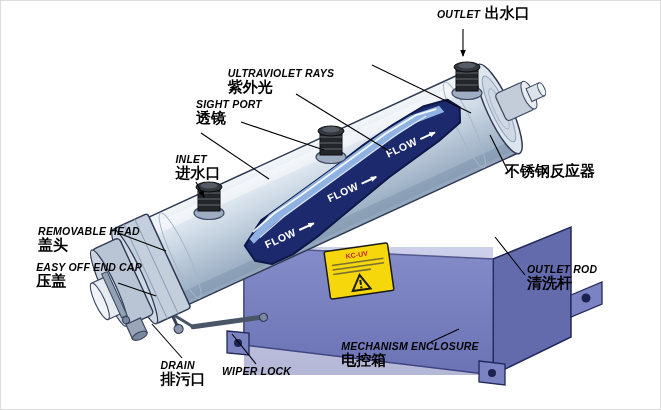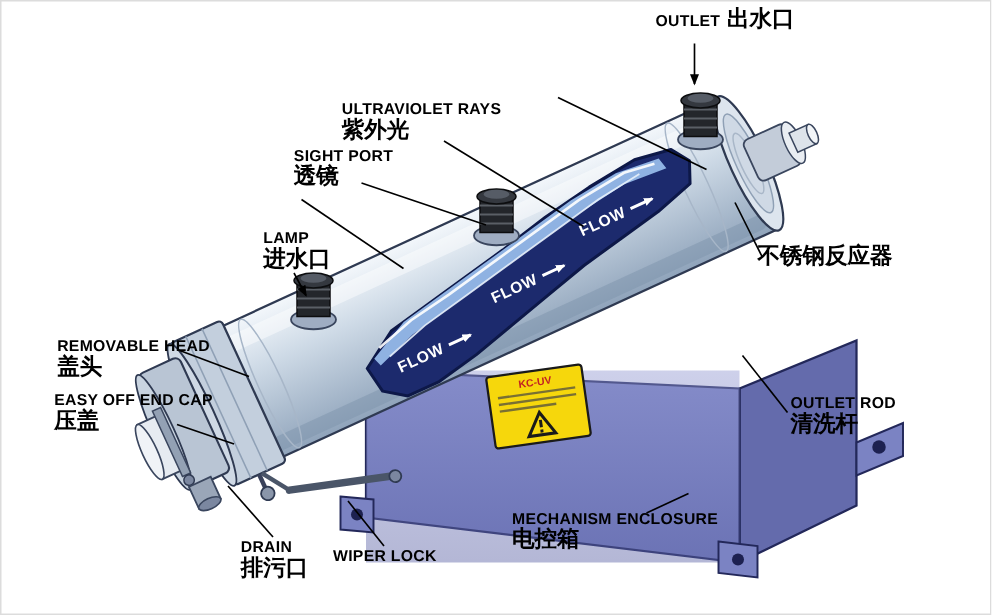--- a/index.html
+++ b/index.html
@@ -5,21 +5,21 @@
   * { margin:0; padding:0; box-sizing:border-box; }
   html,body { background:#fff; }
   .stage {
     position:relative; width:661px; height:410px; background:#ffffff;
     border:1px solid #dcdcdc; overflow:hidden;
     font-family:"Liberation Sans", sans-serif;
   }
   .stage > svg { position:absolute; left:0; top:0; }
   .lbl { position:absolute; color:#000; white-space:nowrap; line-height:13px; }
   .lbl.center { transform:translateX(-50%); }
-  .en { font-size:10.5px; font-weight:bold; letter-spacing:.2px; display:block; }
+  .en { font-size:10.5px; font-weight:bold; letter-spacing:.2px; display:block;font-style:italic; }
   .en.inline { display:inline; }
   .zh { font-size:15px; font-weight:bold; display:block; }
   .zh.inline { display:inline; }
   svg text { font-family:"Liberation Sans", sans-serif; }
 </style>
 </head>
 <body>
 
 <div class="stage">
 
@@ -181,21 +181,21 @@
     <span class="zh">紫外光</span>
   </div>
 
   <div class="lbl center" style="left:228px;top:97px">
     <span class="en">SIGHT PORT</span>
     <span class="zh">透镜</span>
   </div>
 
 
   <div class="lbl center" style="left:197px;top:152px">
-    <span class="en">LAMP</span>
+    <span class="en">INLET</span>
     <span class="zh">进水口</span>
   </div>
 
   <div class="lbl center" style="left:88px;top:224px">
     <span class="en">REMOVABLE HEAD</span>
     <span class="zh">盖头</span>
   </div>
 
   <div class="lbl center" style="left:88px;top:260px">
     <span class="en">EASY OFF END CAP</span>

